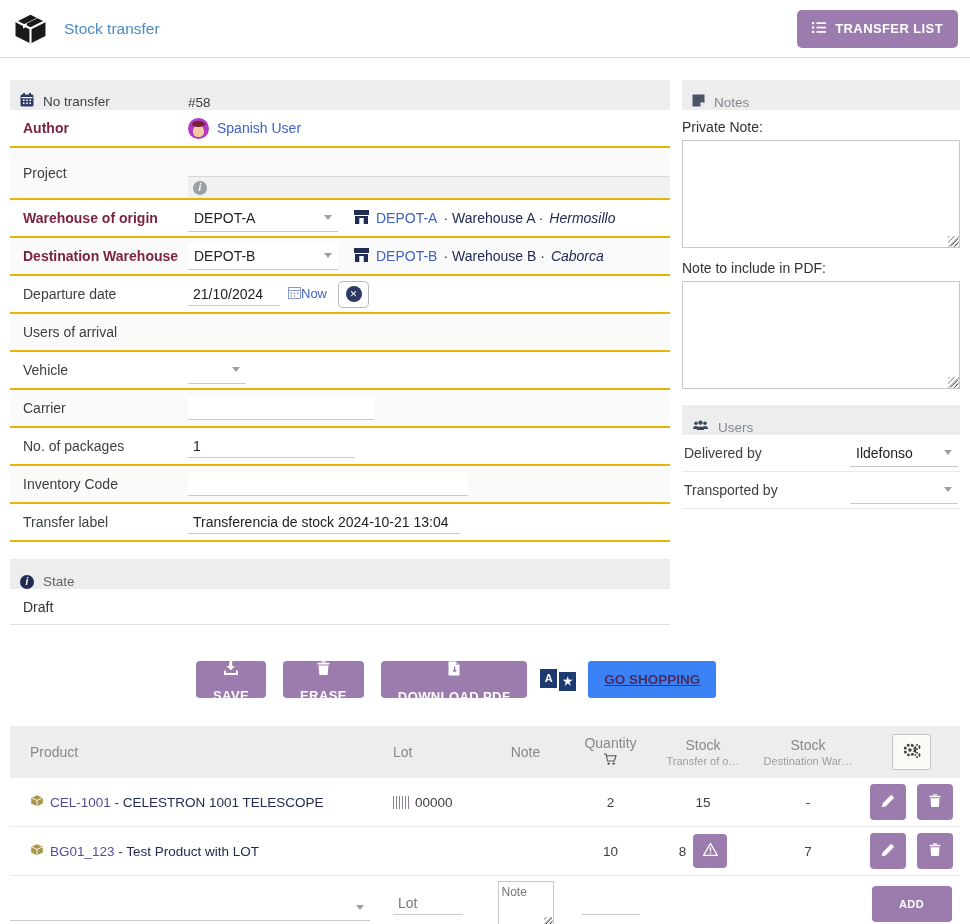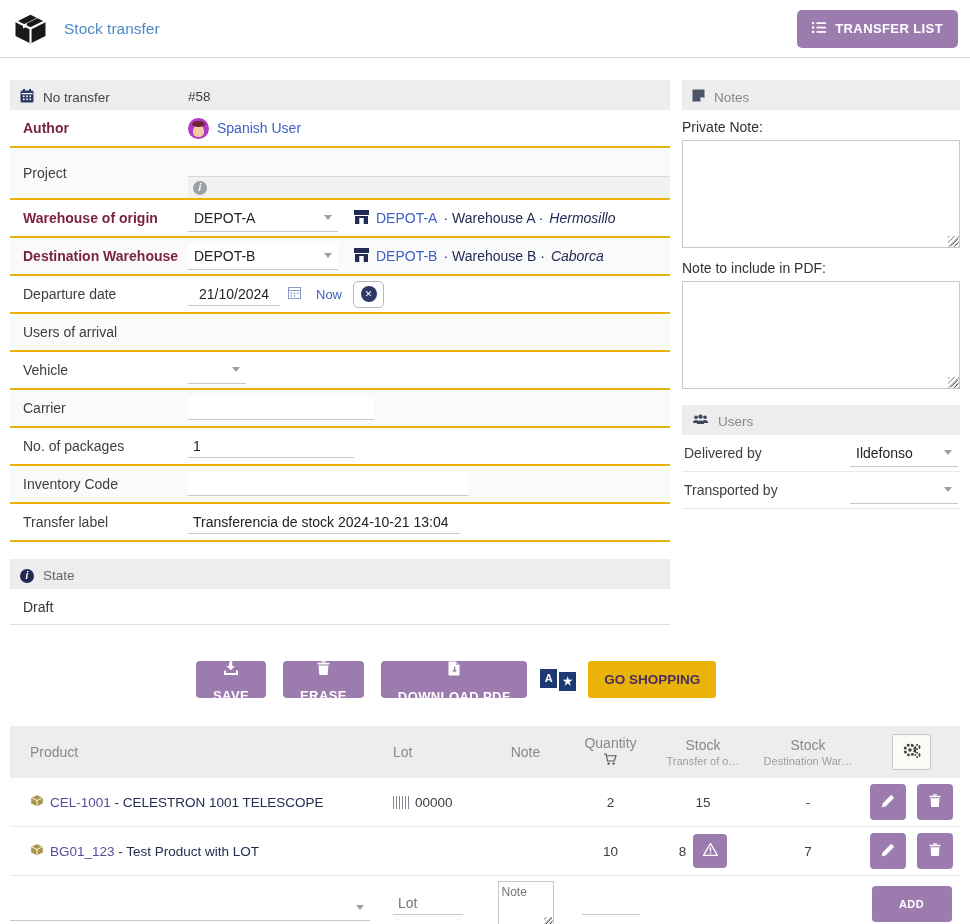--- a/index.html
+++ b/index.html
@@ -14,22 +14,22 @@
   .btn-transfer-list { margin-left: auto; background: #9c7cae; color: #fff; border: none;
     border-radius: 5px; height: 38px; padding: 0 15px; font-weight: bold; font-size: 13px;
     letter-spacing: .4px; display: flex; align-items: center; gap: 9px; cursor: pointer;
     font-family: "Liberation Sans", sans-serif; }
 
   
   .main { display: flex; gap: 12px; padding: 22px 10px 0; }
   .left-col { width: 660px; flex: none; }
   .right-col { flex: 1; }
 
-  .sec-head { background: #ededed; height: 30px; display: flex; align-items: flex-start;
-    padding: 9px 10px; font-size: 13.5px; }
+  .sec-head { background: #ededed; height: 30px; display: flex; align-items: flex-end;
+    padding: 0 10px; font-size: 13.5px; }
   .sec-head .sh-group { display: flex; align-items: center; gap: 9px; width: 168px; }
   .sh-title { color: #3f4449; }
   .sh-title.gray { color: #83898f; }
   .rec-num { color: #3c4043; }
 
   
   .frow { display: flex; align-items: center; min-height: 38px;
     border-bottom: 2px solid #eab308; }
   .frow.alt { background: #fafafa; }
   .flabel { width: 178px; padding-left: 13px; flex: none; color: #3c4043; }
@@ -65,22 +65,22 @@
 
   .link-blue { color: #3f62c6; cursor: pointer; }
 
   .avatar { width: 21px; height: 21px; border-radius: 50%; background: #b13ac4;
     position: relative; overflow: hidden; margin-right: 8px; flex: none; }
   .avatar::after { content: ""; position: absolute; left: 5px; top: 7px; width: 11px;
     height: 12px; border-radius: 50% 50% 40% 40%; background: #f3c9a2; }
   .avatar::before { content: ""; position: absolute; left: 4px; top: 3px; width: 13px;
     height: 6px; border-radius: 50%; background: #6e2430; z-index: 1; }
 
-  .date-input { width: 92px; text-align: center; }
-  .now-wrap { display: flex; align-items: center; gap: 15px; margin-left: 8px; }
+  .date-input { width: 92px; text-align: left; }
+  .now-wrap { display: flex; gap: 0; margin-left: 8px; }
   .btn-clear { margin-left: 11px; width: 31px; height: 27px; border: 1px solid #b9b9b9;
     border-radius: 5px; background: #fff; display: flex; align-items: center;
     justify-content: center; cursor: pointer; }
   .circle-x { width: 16px; height: 16px; border-radius: 50%; background: #2e3a66;
     color: #fff; font-size: 9px; display: flex; align-items: center; justify-content: center; }
 
   
   .state-block { margin-top: 17px; }
   .state-row { height: 36px; display: flex; align-items: center; padding-left: 13px;
     border-bottom: 1px solid #e0e0e0; color: #333; }
@@ -100,23 +100,23 @@
   
   .actions-row { display: flex; align-items: center; gap: 17px; margin: 36px 0 0 196px; }
   .btn-purple { background: #9c7cae; color: #fff; border: none; border-radius: 4px;
     height: 37px; padding: 0 17px; font-weight: bold; font-size: 13px; letter-spacing: .4px;
     display: flex; align-items: center; gap: 10px; cursor: pointer;
     font-family: "Liberation Sans", sans-serif; flex-direction: column; }
   .translate-badge { display: flex; gap: 2px; margin-left: -4px; cursor: pointer; }
   .tb-tile { width: 17px; height: 19px; background: #1f3a73; color: #fff; font-size: 11px;
     font-weight: bold; display: flex; align-items: center; justify-content: center; }
   .tb-tile.b { margin-top: 3px; }
-  .btn-go { background: #eab308; color: #4a2d5e; border: none; border-radius: 3px;
+  .btn-go { background: #3b82f6; color: #4a2d5e; border: none; border-radius: 3px;
     height: 37px; padding: 0 16px; font-weight: bold; font-size: 13.5px; cursor: pointer;
-    font-family: "Liberation Sans", sans-serif; margin-left: -5px; }
+    font-family: "Liberation Sans", sans-serif; margin-left: -5px; text-decoration: underline; }
 
   
   .ptable { margin: 28px 10px 0; }
   .trow { display: flex; align-items: center; border-bottom: 1px solid #e9e9e9; }
   .thead { background: #ededed; min-height: 52px; border-bottom: none; color: #85898c; }
   .c-prod { flex: 1; padding-left: 20px; display: flex; align-items: center; gap: 6px; }
   .c-lot { width: 90px; flex: none; display: flex; align-items: center; gap: 5px; }
   .c-note { width: 85px; flex: none; display: flex; justify-content: center; }
   .c-qty { width: 85px; flex: none; text-align: center; }
   .c-st1 { width: 100px; flex: none; display: flex; align-items: center;

